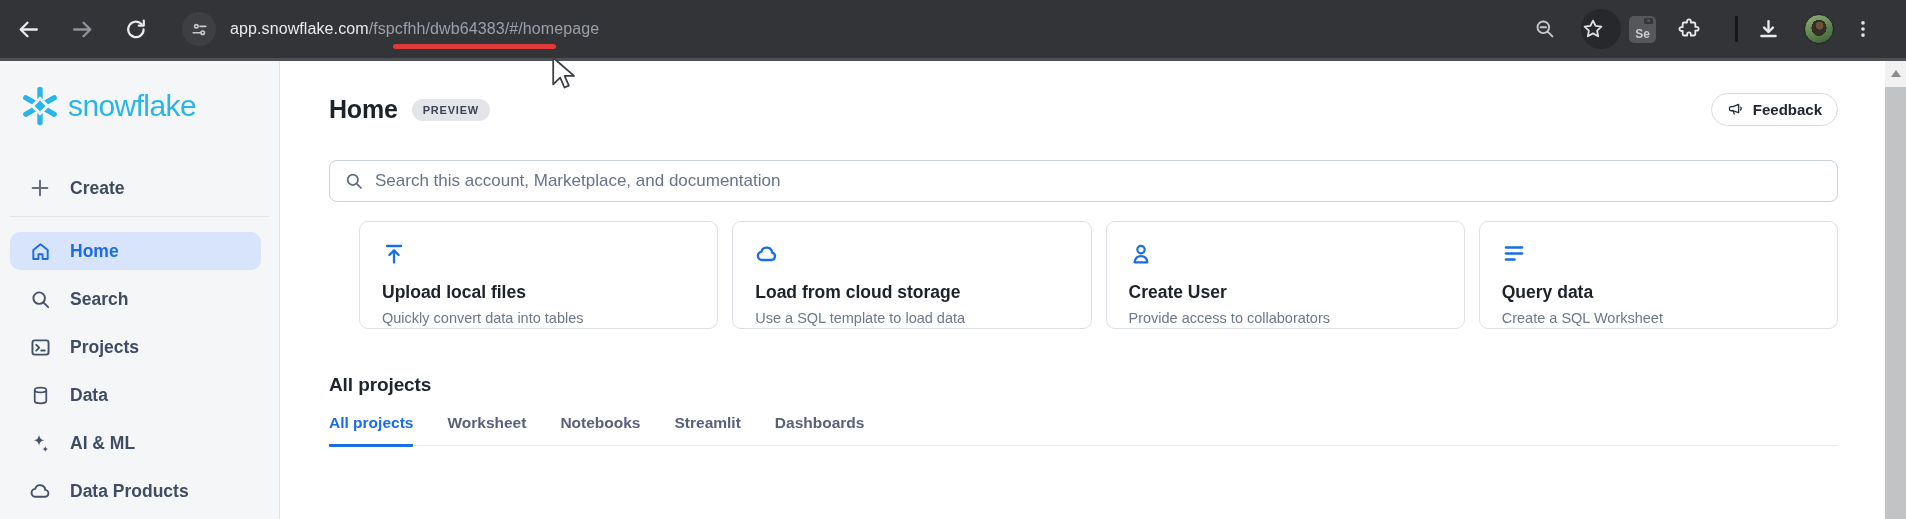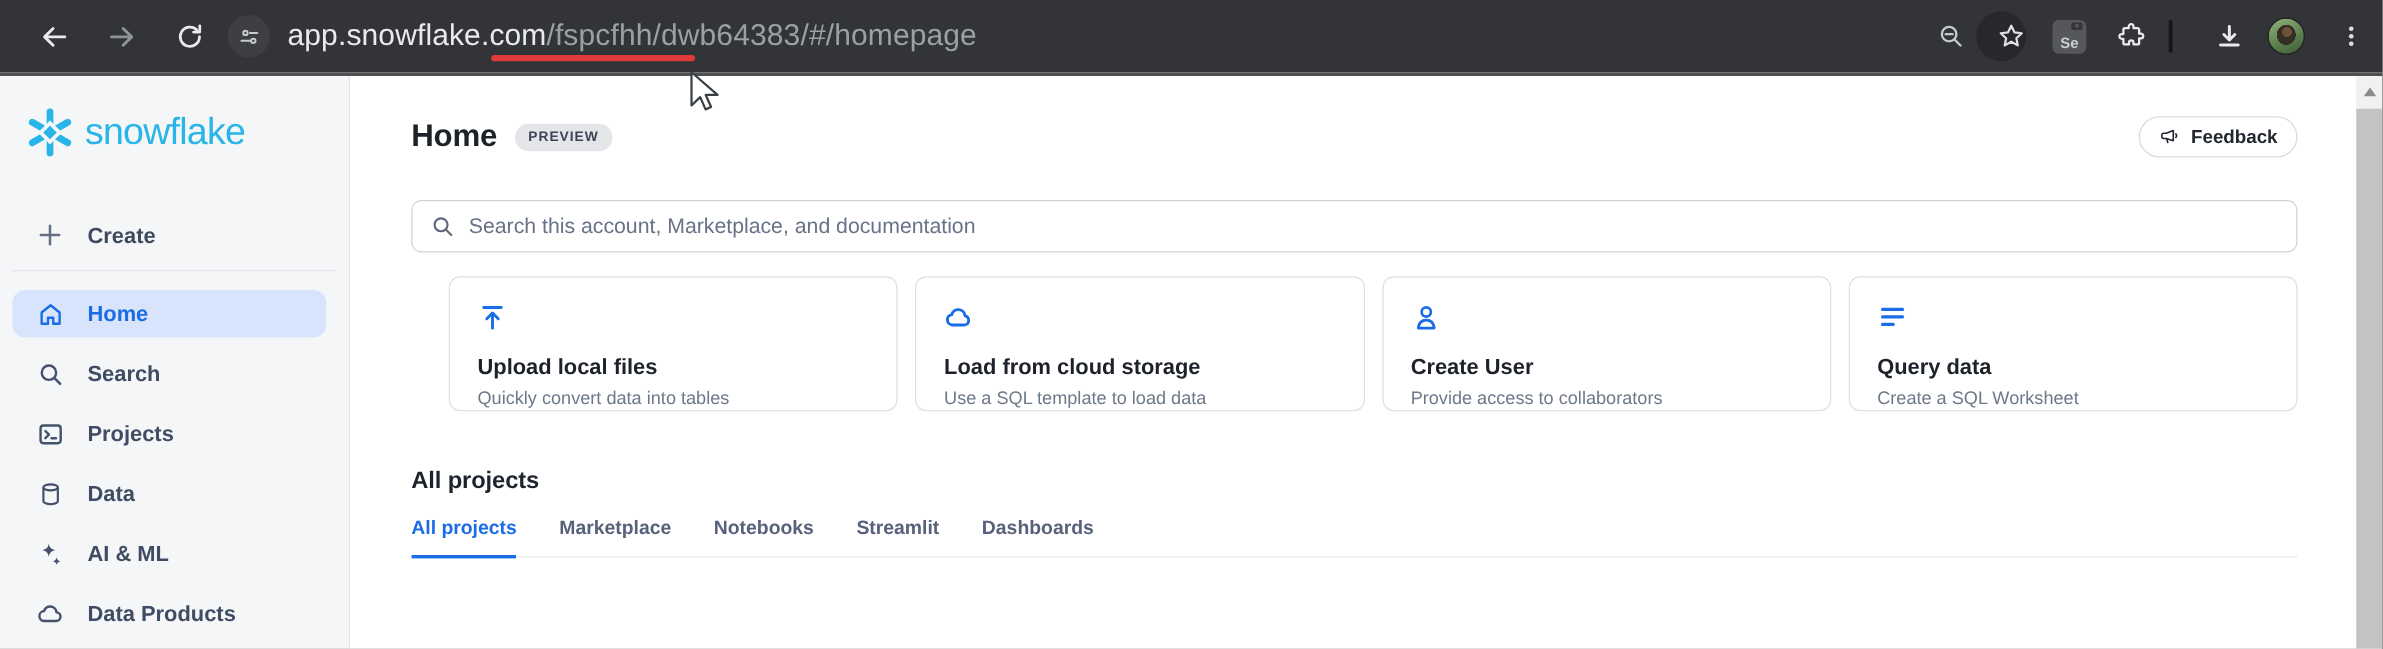--- a/index.html
+++ b/index.html
@@ -4,26 +4,26 @@
 <style>
   * { margin:0; padding:0; box-sizing:border-box; }
   html,body { background:#202124; }
   body { font-family:"Liberation Sans","DejaVu Sans",sans-serif; }
   .screen { position:relative; width:1906px; height:519px; overflow:hidden; background:#fff; }
 
   
   .browser-bar { position:absolute; left:0; top:0; width:1906px; height:58px;
     background:#333438; display:flex; align-items:center; padding:0 10px; }
   .frame-strip { position:absolute; left:0; top:58px; width:1906px; height:3px; background:#4f5054; }
-  .tb-btn { width:40px; height:40px; border-radius:50%; display:flex; align-items:center; justify-content:flex-end; flex:0 0 auto; }
+  .tb-btn { width:40px; height:40px; border-radius:50%; display:flex; align-items:center; justify-content:flex-start; flex:0 0 auto; }
   .tb-btn svg { display:block; }
   .nav-group { display:flex; align-items:center; gap:14px; margin-left:6px; }
   .urlbox { display:flex; align-items:center; margin-left:18px; flex:1 1 auto; min-width:0; }
   .site-info { width:34px; height:34px; border-radius:50%; background:#3e3f43; display:flex; align-items:center; justify-content:center; flex:0 0 auto; }
-  .url-text { margin-left:14px; font-size:24px; letter-spacing:.1px; white-space:nowrap; }
+  .url-text { margin-left:14px; font-size:16px; letter-spacing:.1px; white-space:nowrap; }
   .url-host { color:#e8eaed; }
   .url-path { color:#9aa0a6; }
   .red-underline { position:absolute; left:393px; top:44px; width:163px; height:4.5px; background:#e03a3a; border-radius:3px; z-index:5; }
   .tb-right { display:flex; align-items:center; gap:8px; margin-right:4px; }
   .star-wrap { background:#27282b; }
   .se-tile { width:27px; height:27px; background:#55575b; border-radius:5px; position:relative;
     display:flex; align-items:flex-end; justify-content:center; }
   .se-label { color:#c9ccd0; font-size:12px; font-weight:bold; line-height:1; margin-bottom:3px; }
   .se-cam { position:absolute; top:2px; right:3px; width:9px; height:6px; background:#34363a; border-radius:1.5px; }
   .se-cam::after { content:""; position:absolute; left:3px; top:1.4px; width:3.2px; height:3.2px; border-radius:50%; background:#55575b; }
@@ -318,21 +318,21 @@
             </svg>
           <div class="qa-title">Query data</div>
           <div class="qa-sub">Create a SQL Worksheet</div>
         </div>
       </div>
 
       <div class="section-heading ap-heading">All projects</div>
 
       <div class="tabs-row">
         <span class="tab active">All projects</span>
-        <span class="tab">Marketplace</span>
+        <span class="tab">Worksheet</span>
         <span class="tab">Notebooks</span>
         <span class="tab">Streamlit</span>
         <span class="tab">Dashboards</span>
       </div>
     </main>
 
     <div class="scrollbar">
       <span class="sb-up">
           <span class="sb-up-arrow"></span>
         </span>

